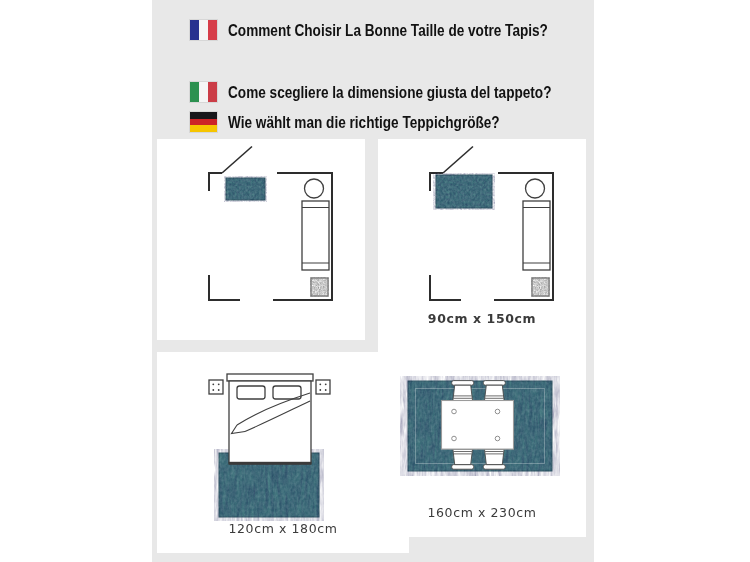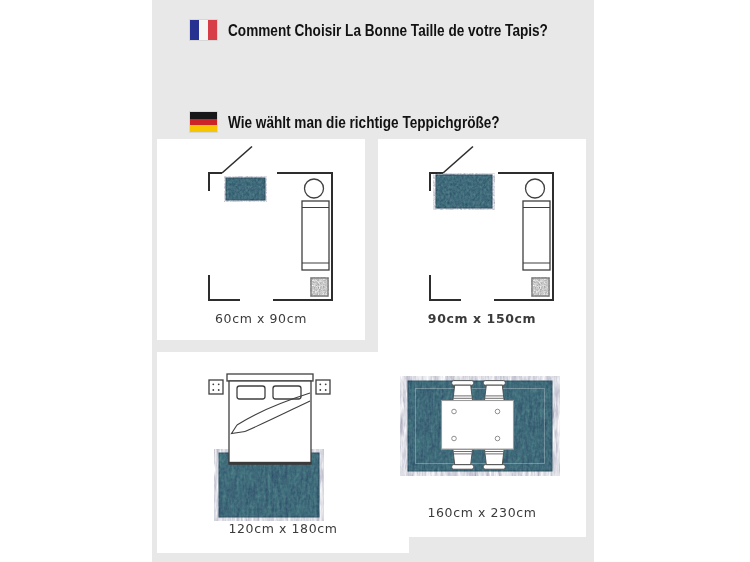--- a/index.html
+++ b/index.html
@@ -65,20 +65,24 @@
   </defs>
 </svg>
 
 <div class="page">
   <div class="band">
 
     <div class="lang-row" style="top:18px">
       <span class="flag flag-fr"></span>
       <span class="lang-text">Comment Choisir La Bonne Taille de votre Tapis?</span>
     </div>
+    <div class="lang-row" style="top:80px">
+      <span class="flag flag-it"></span>
+      <span class="lang-text">Come scegliere la dimensione giusta del tappeto?</span>
+    </div>
     <div class="lang-row" style="top:110px">
       <span class="flag flag-de"></span>
       <span class="lang-text">Wie wählt man die richtige Teppichgröße?</span>
     </div>
 
     <div class="panel p-tl">
       <svg viewBox="0 0 208 201">
         <line class="door" x1="65" y1="34" x2="95" y2="7.5"></line>
         <path class="wall" d="M52 52 V34 H65 M120 34 H175 V161 H116 M83 161 H52 V136"></path>
         <g>
@@ -87,21 +91,20 @@
           <rect x="69" y="39" width="39" height="22" filter="url(#texL)" opacity="0.28" fill="#fff"></rect>
         </g>
         <circle class="furn" cx="157" cy="49.5" r="9.5"></circle>
         <rect class="furn" x="145" y="62" width="27" height="69"></rect>
         <path class="furnline" d="M145 68.5 H172 M145 124 H172"></path>
         <g>
           <rect x="154" y="139" width="17" height="18" fill="#ffffff" stroke="#555" stroke-width="1"></rect>
           <rect x="154.5" y="139.5" width="16" height="17" filter="url(#texP)" opacity="0.9"></rect>
         </g>
       </svg>
-      <div class="panel-label">60cm x 90cm</div>
     </div>
 
     <div class="panel p-tr">
       <svg viewBox="0 0 208 201">
         <line class="door" x1="65" y1="34" x2="95" y2="7.5"></line>
         <path class="wall" d="M52 52 V34 H65 M120 34 H175 V161 H116 M83 161 H52 V136"></path>
         <g>
           <rect class="rugbase" x="58" y="36" width="56" height="33"></rect>
           <rect x="58" y="36" width="56" height="33" filter="url(#texA)" opacity="0.5"></rect>
           <rect x="58" y="36" width="56" height="33" filter="url(#texL)" opacity="0.28" fill="#fff"></rect>

